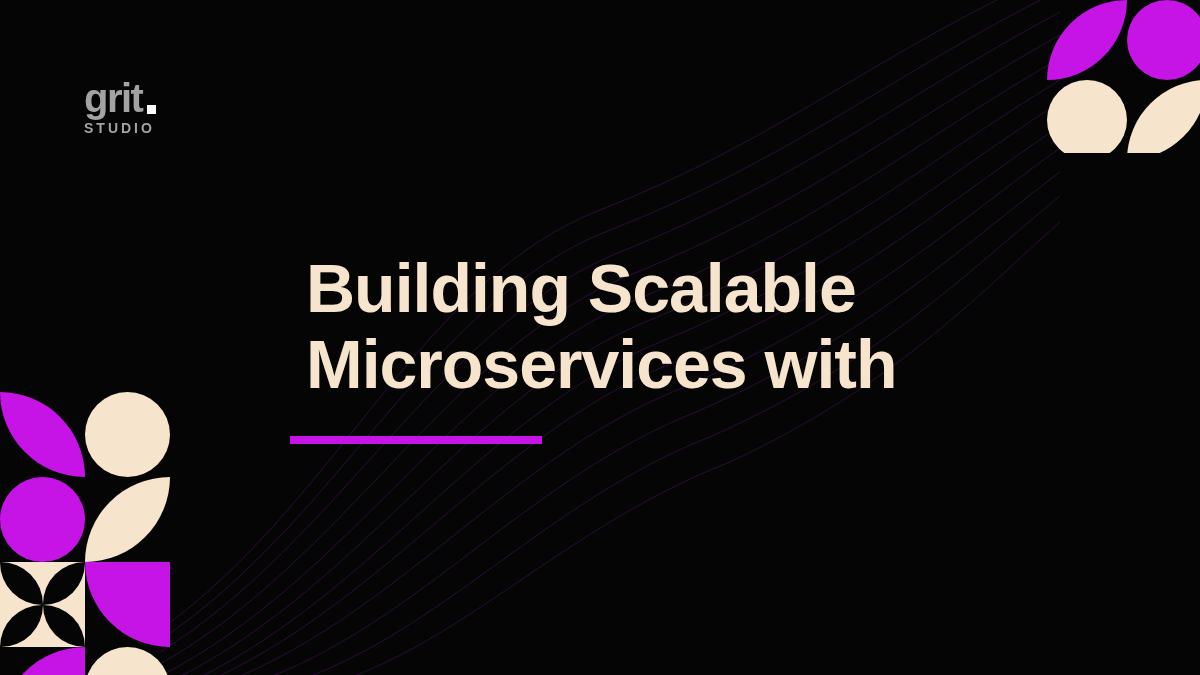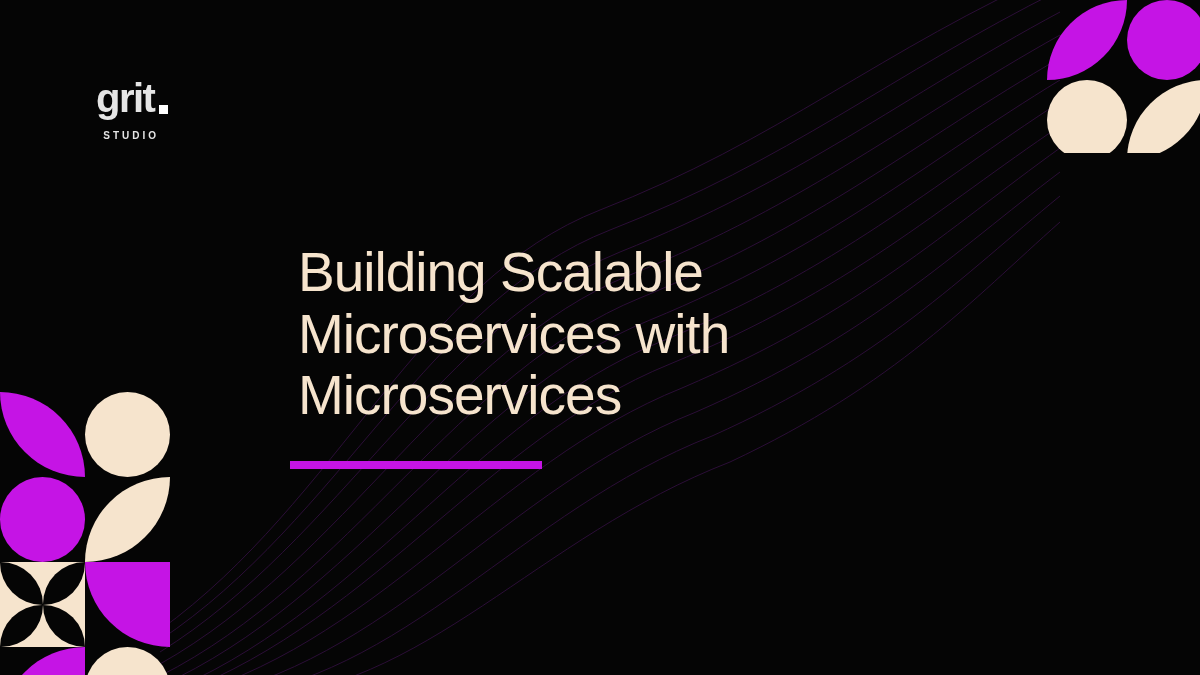--- a/index.html
+++ b/index.html
@@ -107,61 +107,61 @@
   
   .petal-tile::before, .petal-tile::after { display: none; }
 
   .bl-r3c2 { background: #c514e5; border-bottom-left-radius: 85px; }
   .bl-r4c1 { background: #c514e5; border-top-left-radius: 85px; }
   .bl-r4c2 { background: #f6e4cd; border-radius: 50%; }
 
   
   .logo {
     position: absolute;
-    left: 96px;
+    left: 84px;
     top: 78px;
-    color: #e5e5e5;
+    color: #a3a3a3;
   }
   .logo .brand {
     font-weight: 900;
     font-size: 40px;
     line-height: 1;
     letter-spacing: -1.5px;
     display: inline-block;
     position: relative;
   }
   .logo .brand::after{
     content:"";
     display:inline-block;
     width:9px; height:9px;
     background:#fff;
     margin-left:5px;
     transform: translateY(2px);
   }
   .logo .sub {
     font-weight: 800;
-    font-size: 10px;
+    font-size: 14px;
     letter-spacing: 3px;
-    margin-top: 12px;
+    margin-top: 2px;
     text-align: center;
     padding-right: 2px;
   }
 
   
   .headline {
     position: absolute;
     left: 290px;
     top: 234px;
     width: 800px;
   }
   .headline h1 {
-    margin: 8px;
+    margin: 16px;
     color: #f6e4cd;
-    font-weight: 400;
-    font-size: 55px;
+    font-weight: 700;
+    font-size: 68px;
     line-height: 1.12;
     letter-spacing: -1px;
   }
   .underline {
     margin-top: 34px;
     width: 252px;
     height: 8px;
     background: #c514e5;
   }
 </style>
@@ -216,18 +216,17 @@
 
   <div class="logo">
     <div class="brand">grit</div>
     <div class="sub">STUDIO</div>
   </div>
 
   <div class="headline">
     <h1>
       <span>Building Scalable</span><br>
       <span>Microservices with</span><br>
-      <span>Microservices</span>
     </h1>
     <div class="underline"></div>
   </div>
 
 </div>
 
 </body></html>

